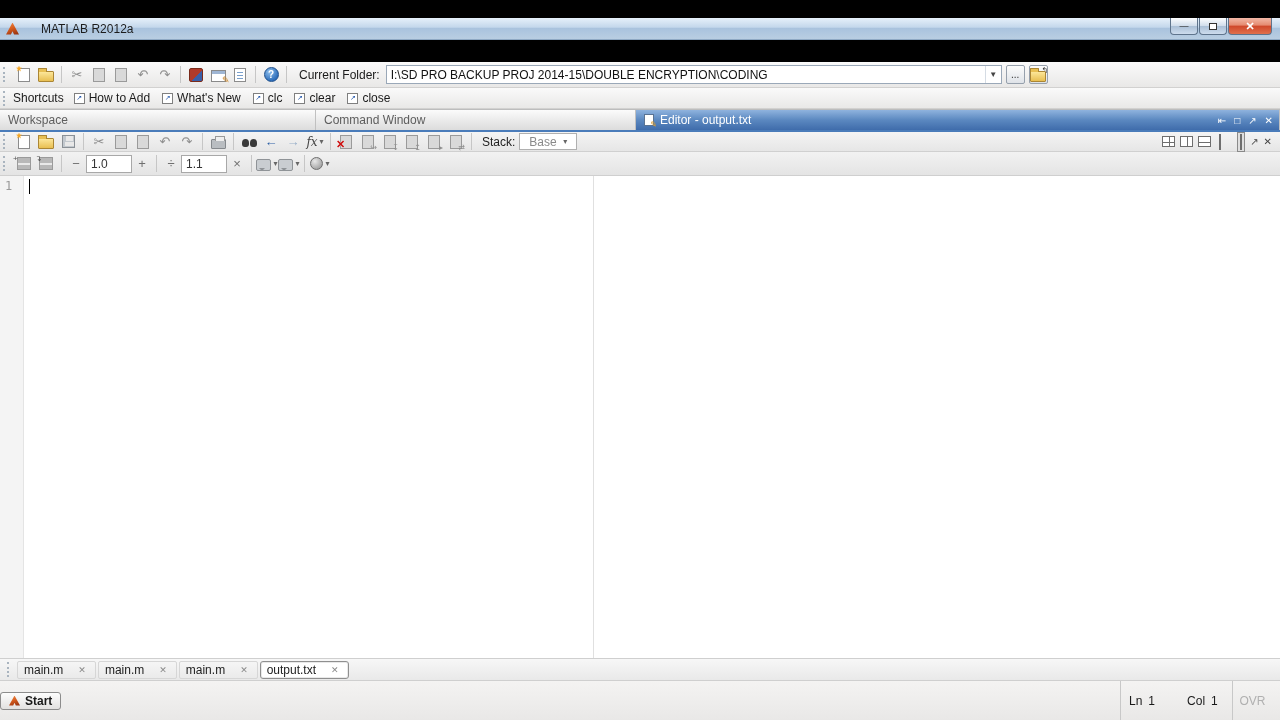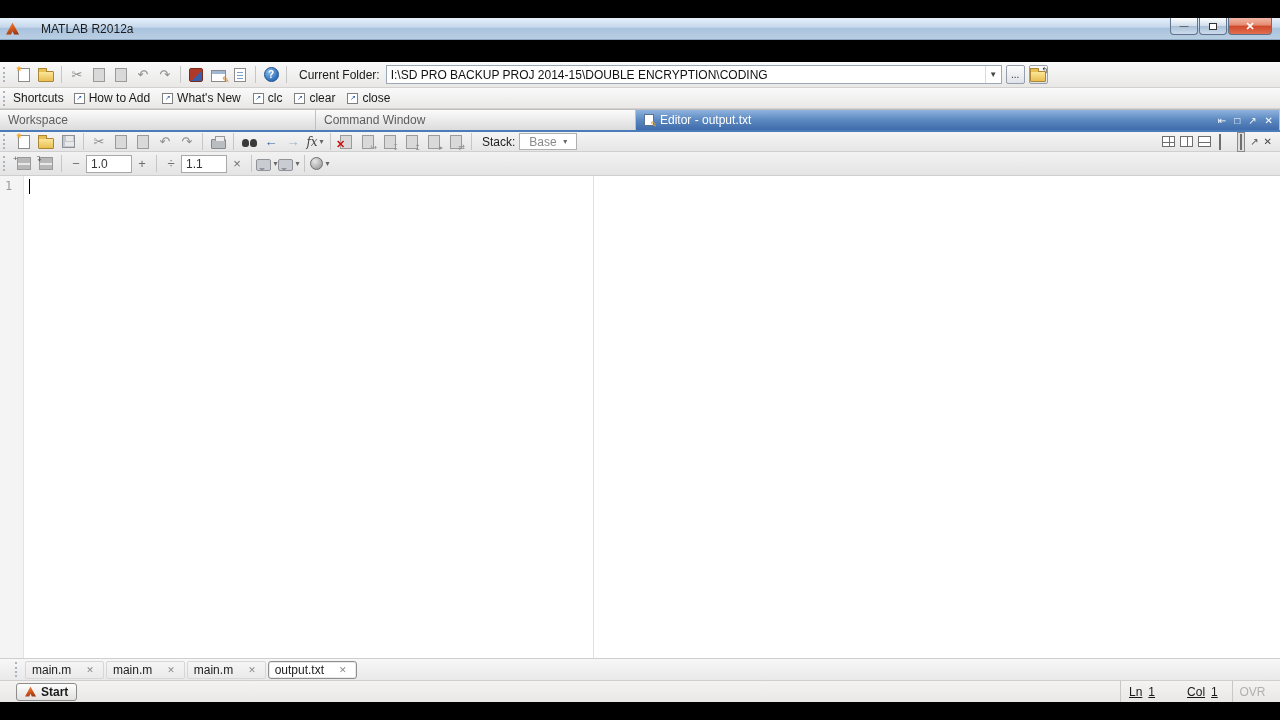--- a/index.html
+++ b/index.html
@@ -107,33 +107,33 @@
   .bubble::after { content:""; position:absolute; left:2px; bottom:-4px; border:3px solid transparent; border-top-color:#8f9397; }
   .orb { width:13px; height:13px; border-radius:50%; background:radial-gradient(circle at 35% 30%,#e8e8e8,#8f8f8f); border:1px solid #6f6f6f; }
 
   
   #editor { position:absolute; top:176px; left:0; right:0; height:482px; background:#fff; }
   #gutter { position:absolute; left:0; top:0; bottom:0; width:24px; background:#f4f4f4; border-right:1px solid #e4e4e4; color:#9b9b9b; font:12px "DejaVu Sans Mono",monospace; text-align:left; padding:3px 0 0 5px; }
   #caret { position:absolute; left:29px; top:3px; width:1px; height:15px; background:#000; }
   #limit-line { position:absolute; left:593px; top:0; bottom:0; width:1px; background:#e0e0e0; }
 
   
-  #doctabs { top:658px; height:22px; background:linear-gradient(180deg,#f7f7f7,#e9e9e9); border-top:1px solid #cfcfcf; padding-left:12px; }
+  #doctabs { top:658px; height:22px; background:linear-gradient(180deg,#f7f7f7,#e9e9e9); border-top:1px solid #cfcfcf; padding-left:4px; }
   .dtab { display:flex; align-items:center; height:18px; padding:0 6px; margin-right:2px; border:1px solid #d6d6d6; border-radius:2px; background:transparent; color:#222; }
   .dtab.active { background:#fff; border:1px solid #8f8f8f; border-radius:3px; box-shadow:0 0 0 1px #e9e9e9 inset; }
   .dtab .x { margin-left:12px; font-size:9px; color:#8a8a8a; border:1px solid transparent; padding:0 2px; }
 
   
-  #statusbar { top:680px; height:22px; background:linear-gradient(180deg,#f4f3f2,#e9e8e7); border-top:1px solid #cfcfcf; padding:0 8px 0 16px; }
+  #statusbar { top:680px; height:40px; background:linear-gradient(180deg,#f4f3f2,#e9e8e7); border-top:1px solid #cfcfcf; padding:0 8px 0 0; }
   #start-btn { display:flex; align-items:center; height:18px; padding:0 8px; border:1px solid #8c8c8c; border-radius:3px; background:linear-gradient(180deg,#fdfdfd,#e2e1e0); font-weight:bold; }
   #start-btn .logo-tri { width:11px; height:10px; margin-right:5px; }
   .status-cells { margin-left:auto; display:flex; align-items:stretch; height:100%; }
   .scell { display:flex; align-items:center; border-left:1px solid #c8c8c8; padding:0 8px; }
   .scell.filetype { width:228px; }
-  .scell.lncol { width:112px; gap:6px;text-decoration:underline; }
+  .scell.lncol { width:112px; gap:6px; }
   .scell.ovr { width:40px; justify-content:center; color:#b0b0b0; }
 </style>
 </head>
 <body>
 
 <div class="screen">
 
   <div class="row" id="titlebar">
     <span class="logo-tri"></span>
     <span id="window-title">MATLAB R2012a</span>

